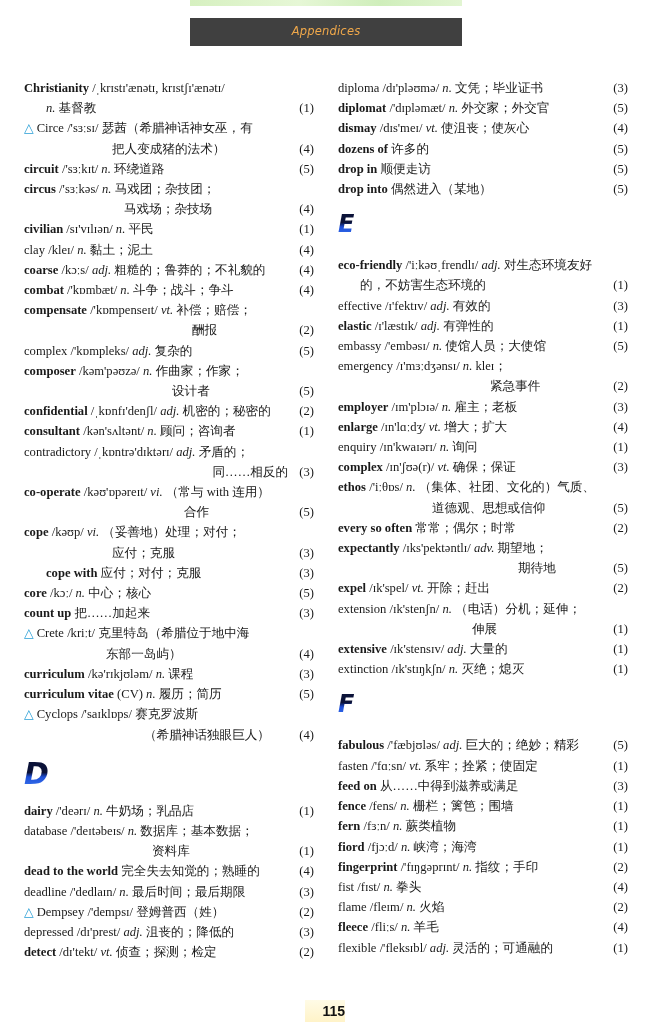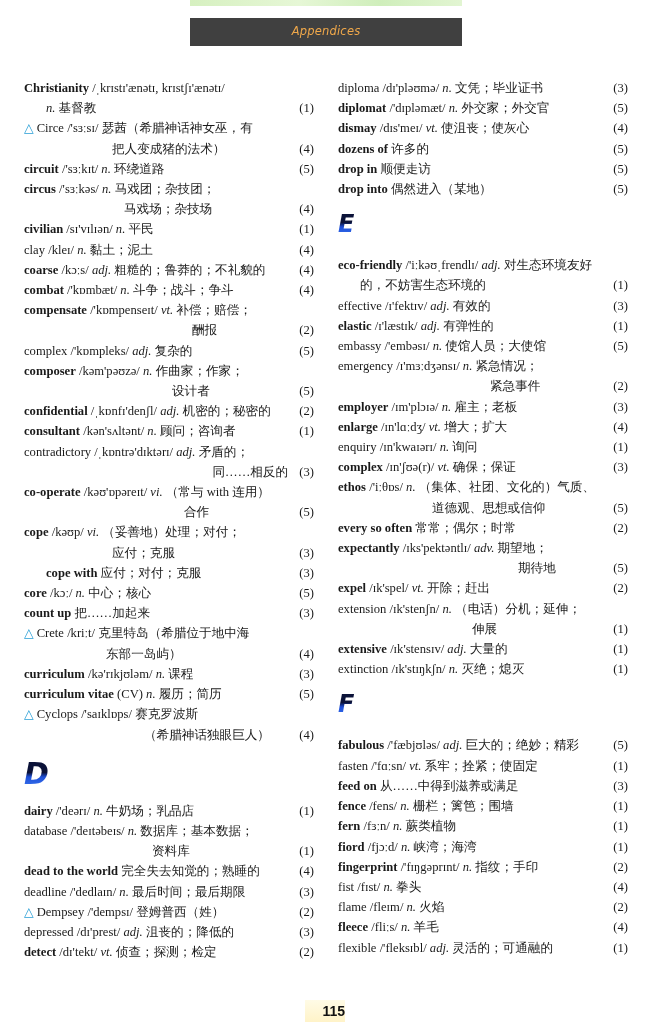--- a/index.html
+++ b/index.html
@@ -215,21 +215,21 @@
     </div>
     <div class="entry">
       <span class="line"><span class="hw">elastic</span> <span>/ɪ'læstɪk/</span> <span class="pos">adj.</span> <span>有弹性的</span></span>
       <span class="num">(1)</span>
     </div>
     <div class="entry">
       <span class="line"><span>embassy</span> <span>/'embəsɪ/</span> <span class="pos">n.</span> <span>使馆人员；大使馆</span></span>
       <span class="num">(5)</span>
     </div>
     <div class="entry">
-      <span class="line"><span>emergency</span> <span>/ɪ'mɜːdʒənsɪ/</span> <span class="pos">n.</span> <span>紧急情况；</span></span>
+      <span class="line"><span>emergency</span> <span>/ɪ'mɜːdʒənsɪ/</span> <span class="pos">n.</span> <span>kleɪ；</span></span>
       <span class="cont" style="padding-left: 152px;"><span>紧急事件</span></span>
       <span class="num">(2)</span>
     </div>
     <div class="entry">
       <span class="line"><span class="hw">employer</span> <span>/ɪm'plɔɪə/</span> <span class="pos">n.</span> <span>雇主；老板</span></span>
       <span class="num">(3)</span>
     </div>
     <div class="entry">
       <span class="line"><span class="hw">enlarge</span> <span>/ɪn'lɑːdʒ/</span> <span class="pos">vt.</span> <span>增大；扩大</span></span>
       <span class="num">(4)</span>

